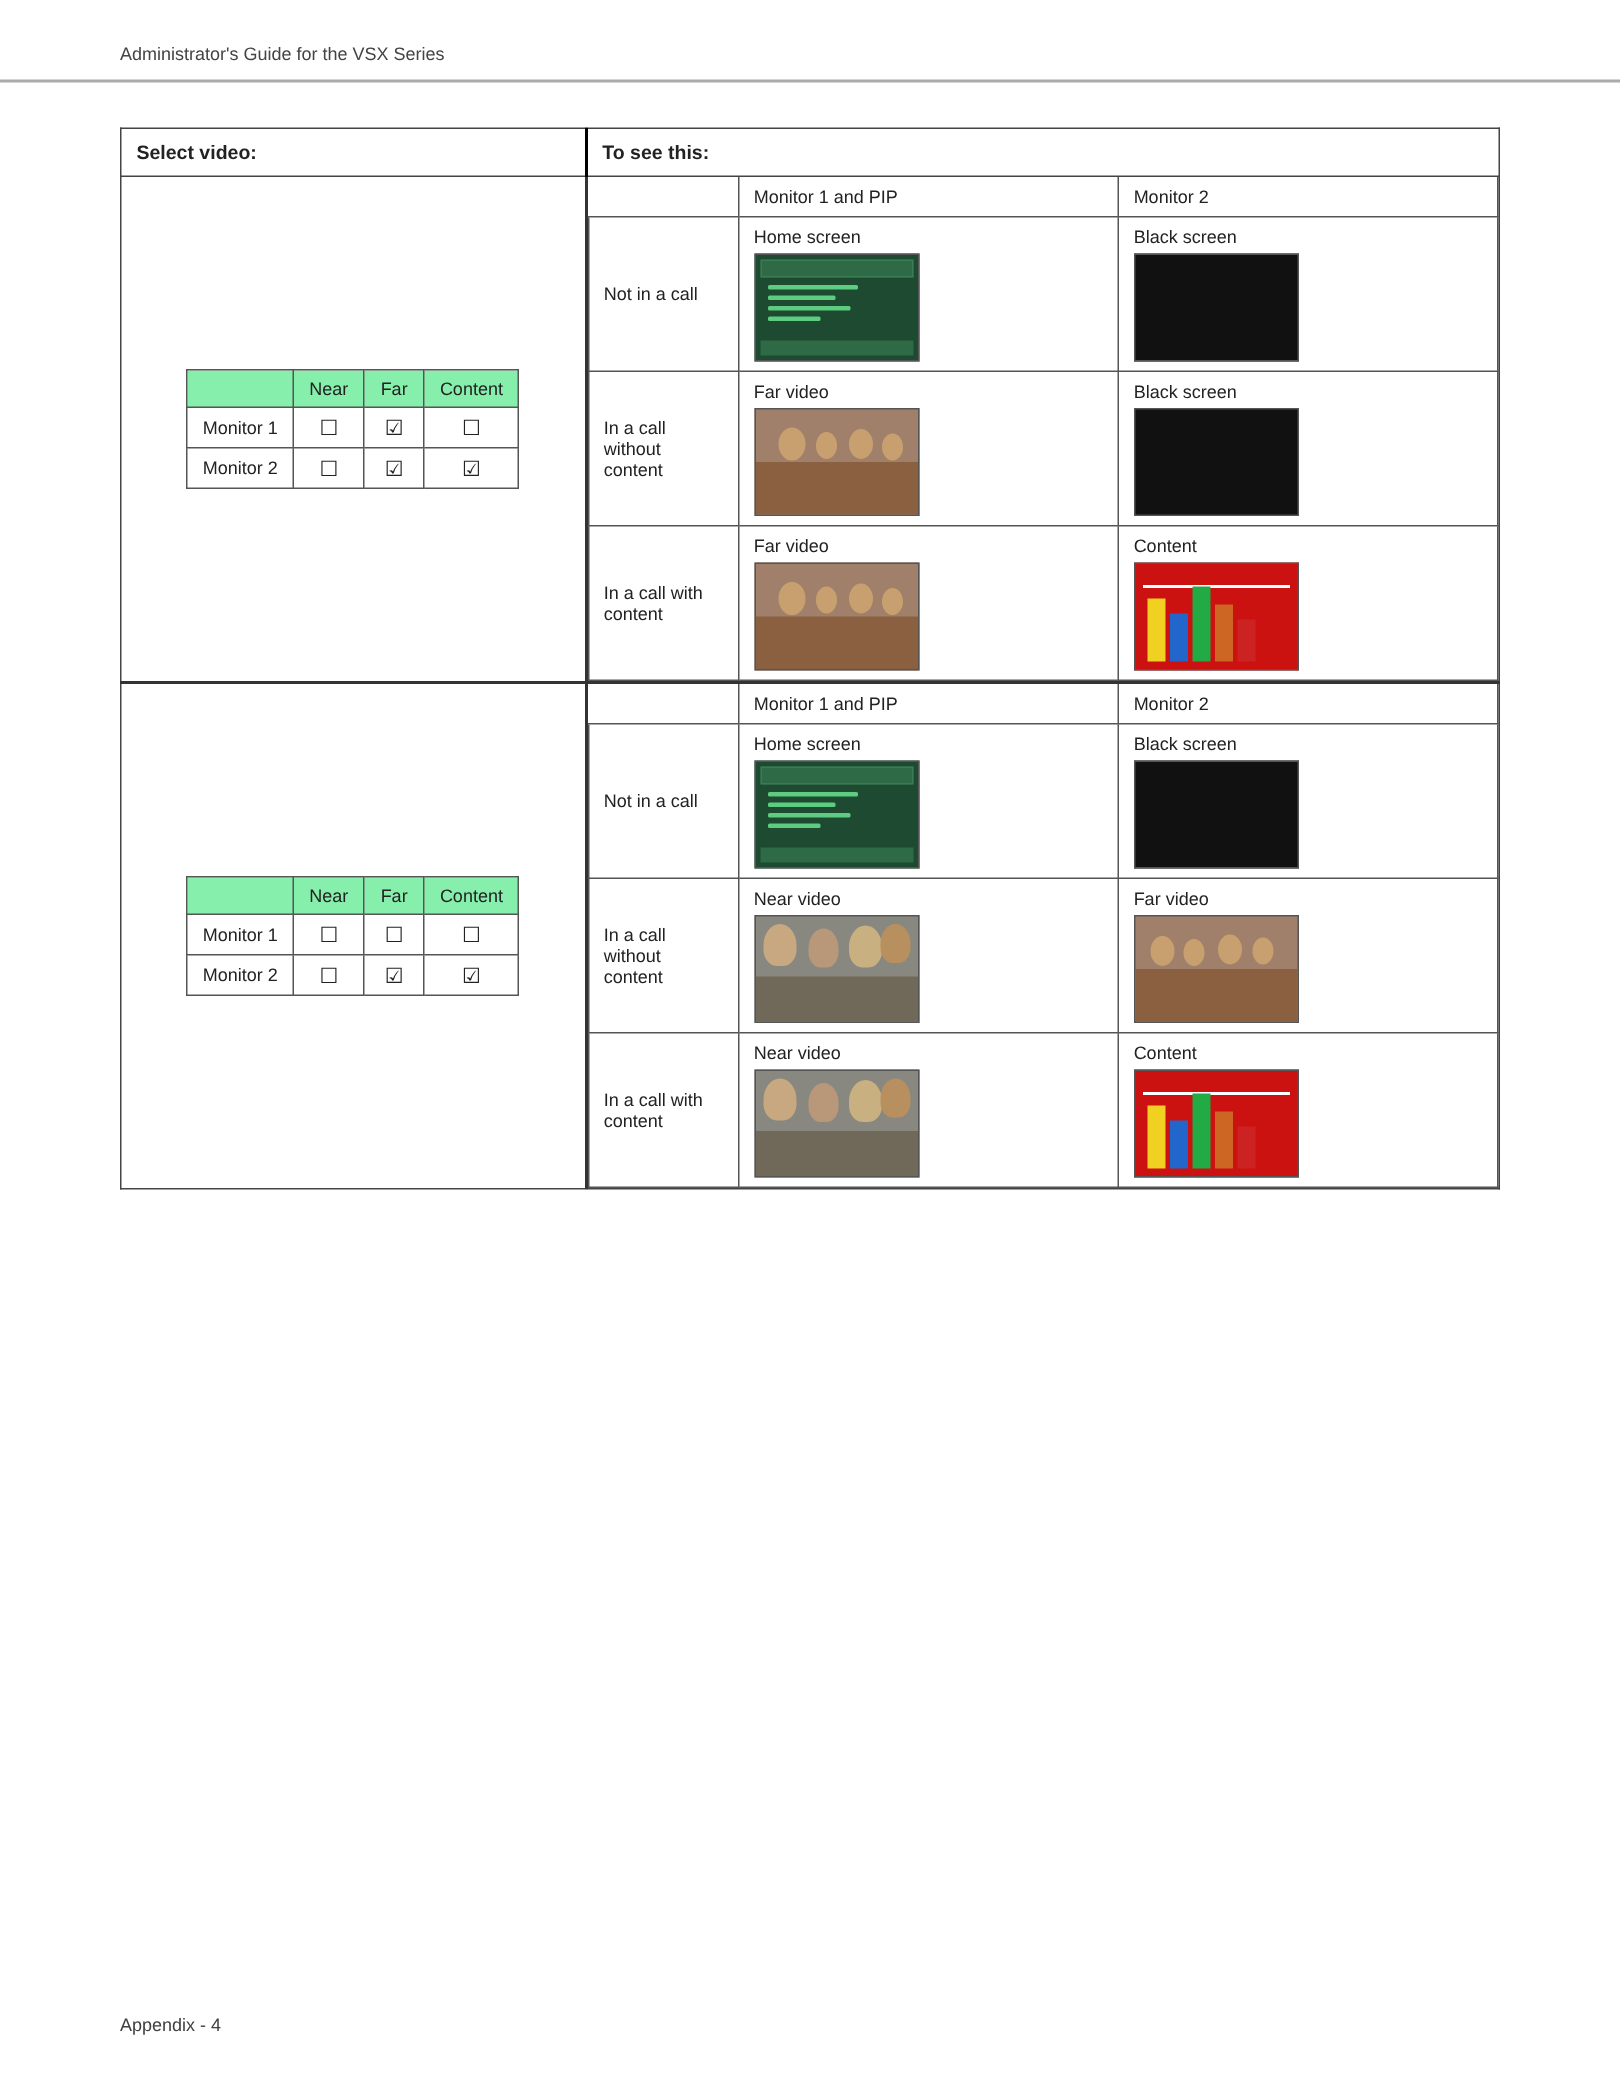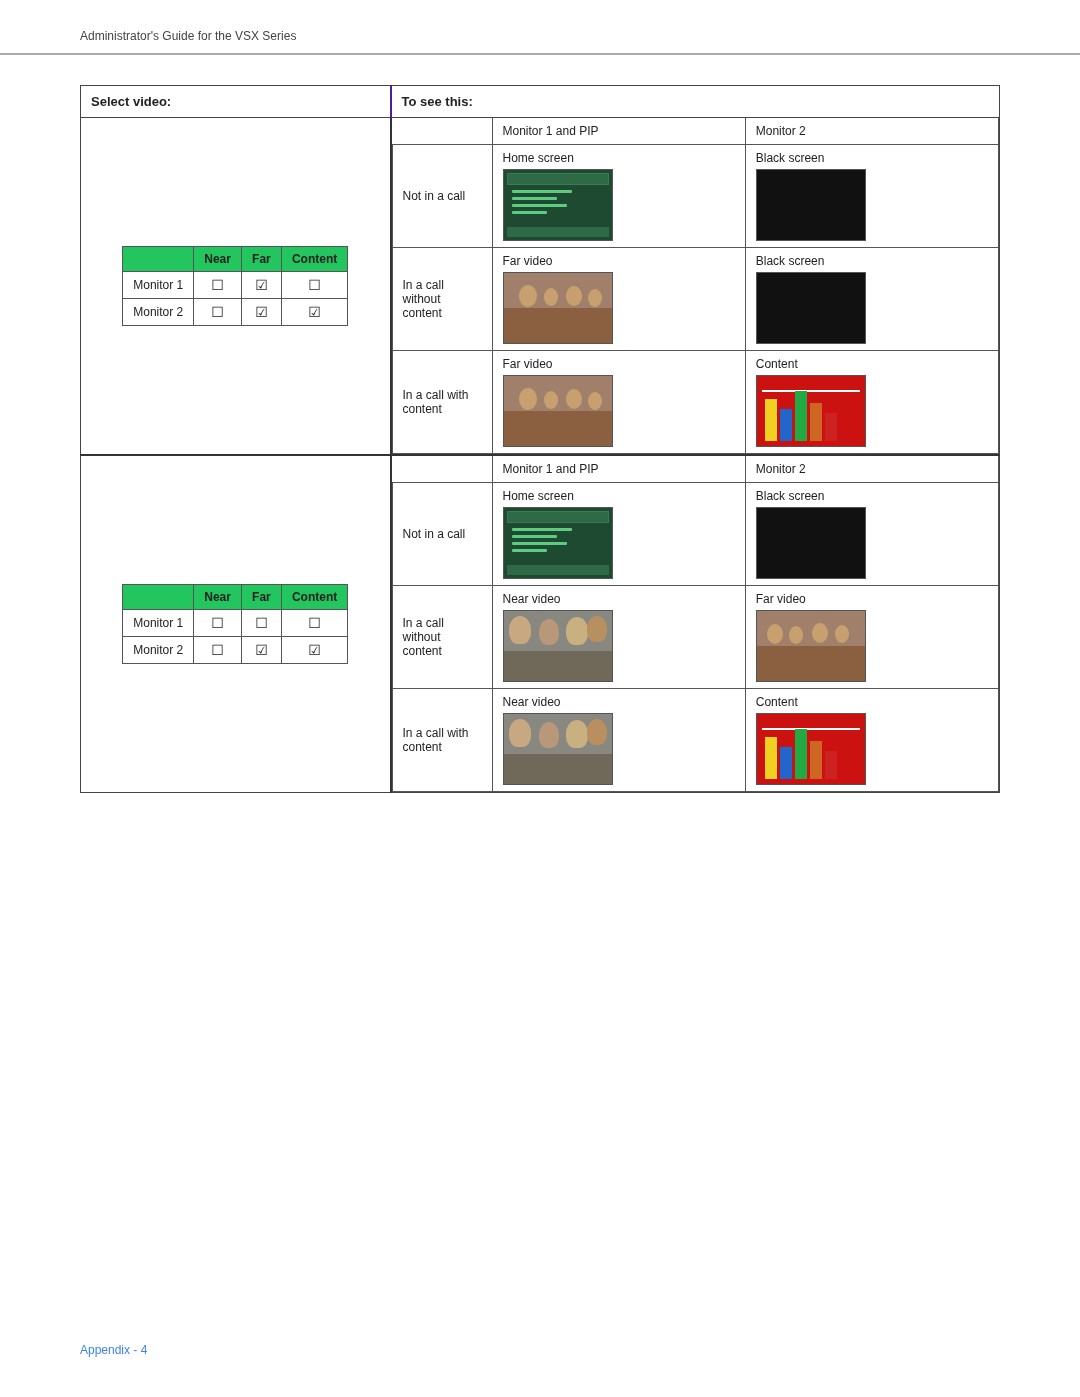--- a/index.html
+++ b/index.html
@@ -34,22 +34,22 @@
       margin: 10px auto;
       font-size: 12px;
     }
     .checkbox-table td, .checkbox-table th {
       border: 1px solid #555;
       padding: 5px 10px;
       text-align: center;
       min-width: 40px;
     }
     .checkbox-table th {
-      font-weight: bold;
-      background: #22c55e;
+      font-weight: normal;
+      background: #86efac;
     }
 
     .checkbox-symbol {
       font-size: 14px;
     }
 
     
     .img-placeholder {
       display: block;
       width: 110px;
@@ -157,21 +157,21 @@
       bottom: 0; left: 0; right: 0;
       height: 30px;
       background: #706858;
     }
 
     .page-footer {
       position: absolute;
       bottom: 40px;
       left: 80px;
       font-size: 12px;
-      color: #3b82f6;
+      color: #404040;
     }
 
     
     .outer-table {
       border-collapse: collapse;
       width: 100%;
       border: 1.5px solid #333;
     }
     .outer-table > tbody > tr > td {
       border: 1px solid #444;
@@ -206,21 +206,21 @@
 </div>
 
 <div class="page-content">
   <table class="outer-table">
     <tbody>
 
       <tr>
         <td class="select-col" style="padding: 8px 10px; font-weight: bold; font-size: 13px;">
           <span>Select video:</span>
         </td>
-        <td style="padding: 8px 10px; font-weight: bold; font-size: 13px; border-left: 2px solid #4c1d95;">
+        <td style="padding: 8px 10px; font-weight: bold; font-size: 13px; border-left: 2px solid #000000;">
           <span>To see this:</span>
         </td>
       </tr>
 
       <tr>
 
         <td class="select-col" style="vertical-align: middle; padding: 10px;">
           <table class="checkbox-table">
             <thead>
               <tr>

